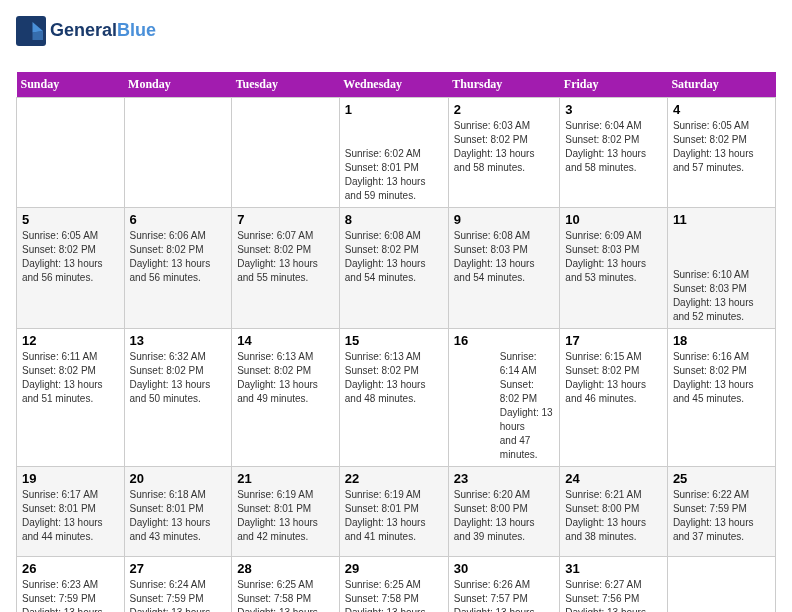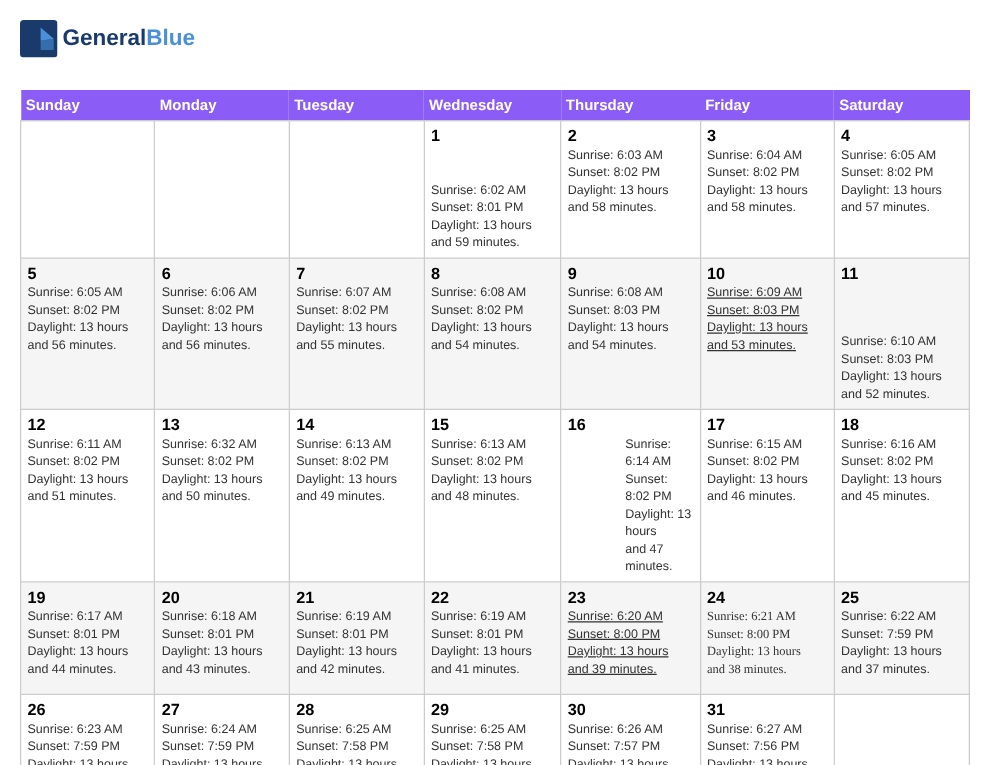--- a/index.html
+++ b/index.html
@@ -45,26 +45,27 @@
     .calendar-subtitle {
       font-size: 15px;
       color: #333;
     }
     table {
       width: 100%;
       border-collapse: collapse;
       font-size: 10.5px;
     }
     thead th {
-      background-color: #8b5cf6;
+      background-color: #a21caf;
       color: #fff;
       padding: 5px 4px;
       text-align: left;
       font-weight: bold;
       font-size: 12px;
+      font-family: Liberation Serif, serif;
     }
     tbody td {
       border: 1px solid #ccc;
       vertical-align: top;
       padding: 4px 5px;
       width: 113px;
       min-height: 80px;
       height: 90px;
     }
     .day-num {
@@ -185,21 +186,21 @@
         </td>
         <td>
           <span class="day-num">9</span>
           <div class="day-info" style="white-space: pre-line;">Sunrise: 6:08 AM
 Sunset: 8:03 PM
 Daylight: 13 hours
 and 54 minutes.</div>
         </td>
         <td>
           <span class="day-num">10</span>
-          <div class="day-info" style="white-space: pre-line; text-decoration: underline;">Sunrise: 6:09 AM
+          <div class="day-info" style="white-space: pre-line;">Sunrise: 6:09 AM
 Sunset: 8:03 PM
 Daylight: 13 hours
 and 53 minutes.</div>
         </td>
         <td>
           <span class="day-num">11</span>
           <div class="day-info" style="white-space: pre-line; margin-top: 41px;">Sunrise: 6:10 AM
 Sunset: 8:03 PM
 Daylight: 13 hours
 and 52 minutes.</div>
@@ -280,28 +281,28 @@
         </td>
         <td>
           <span class="day-num">22</span>
           <div class="day-info" style="white-space: pre-line;">Sunrise: 6:19 AM
 Sunset: 8:01 PM
 Daylight: 13 hours
 and 41 minutes.</div>
         </td>
         <td>
           <span class="day-num">23</span>
-          <div class="day-info" style="white-space: pre-line; text-decoration: underline;">Sunrise: 6:20 AM
+          <div class="day-info" style="white-space: pre-line;">Sunrise: 6:20 AM
 Sunset: 8:00 PM
 Daylight: 13 hours
 and 39 minutes.</div>
         </td>
         <td>
           <span class="day-num">24</span>
-          <div class="day-info" style="white-space: pre-line; font-family: Liberation Serif, serif;">Sunrise: 6:21 AM
+          <div class="day-info" style="white-space: pre-line;">Sunrise: 6:21 AM
 Sunset: 8:00 PM
 Daylight: 13 hours
 and 38 minutes.</div>
         </td>
         <td>
           <span class="day-num">25</span>
           <div class="day-info" style="white-space: pre-line;">Sunrise: 6:22 AM
 Sunset: 7:59 PM
 Daylight: 13 hours
 and 37 minutes.</div>

